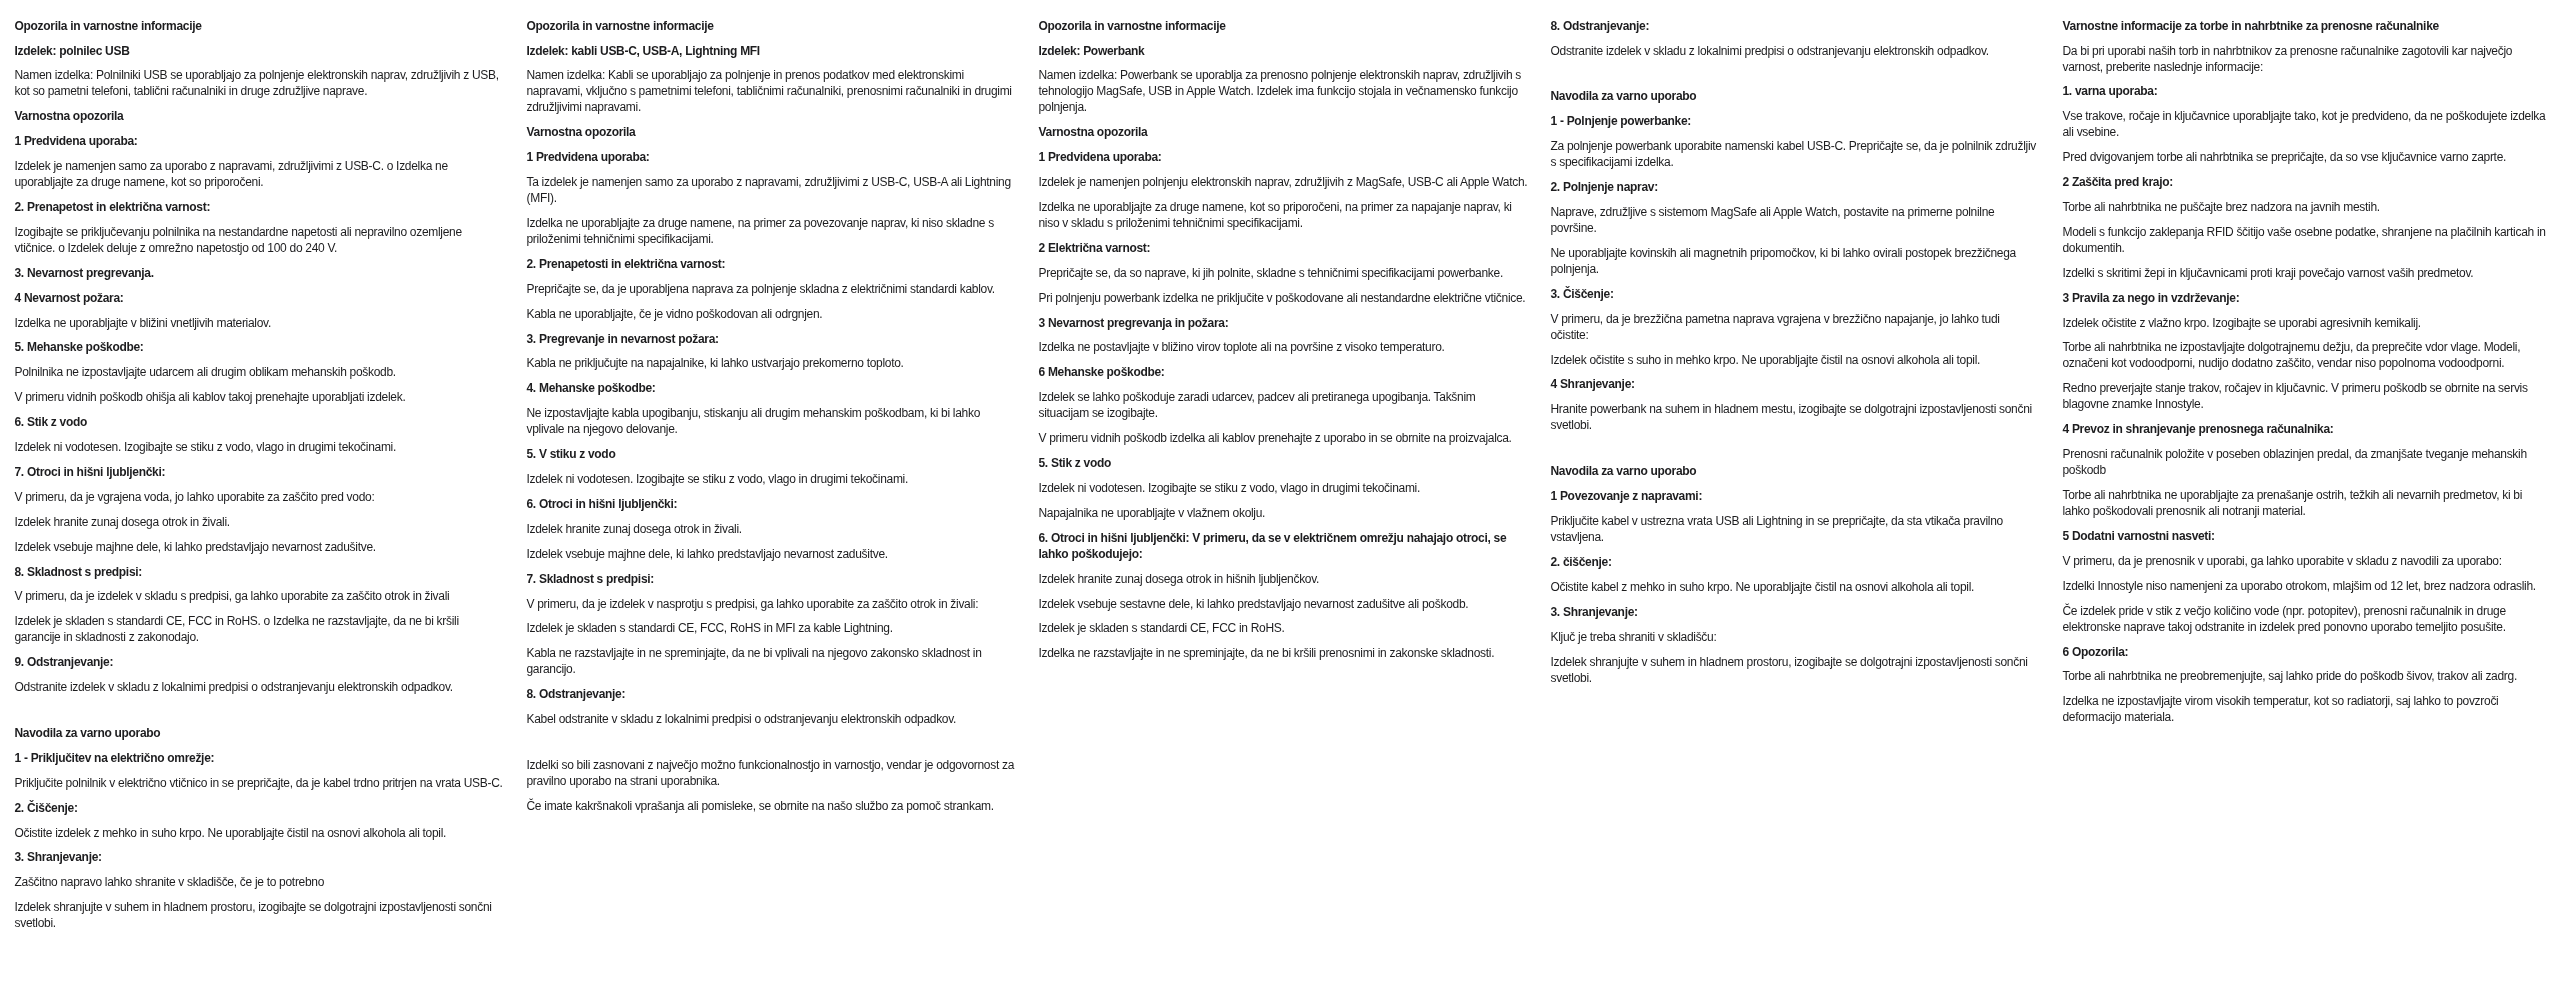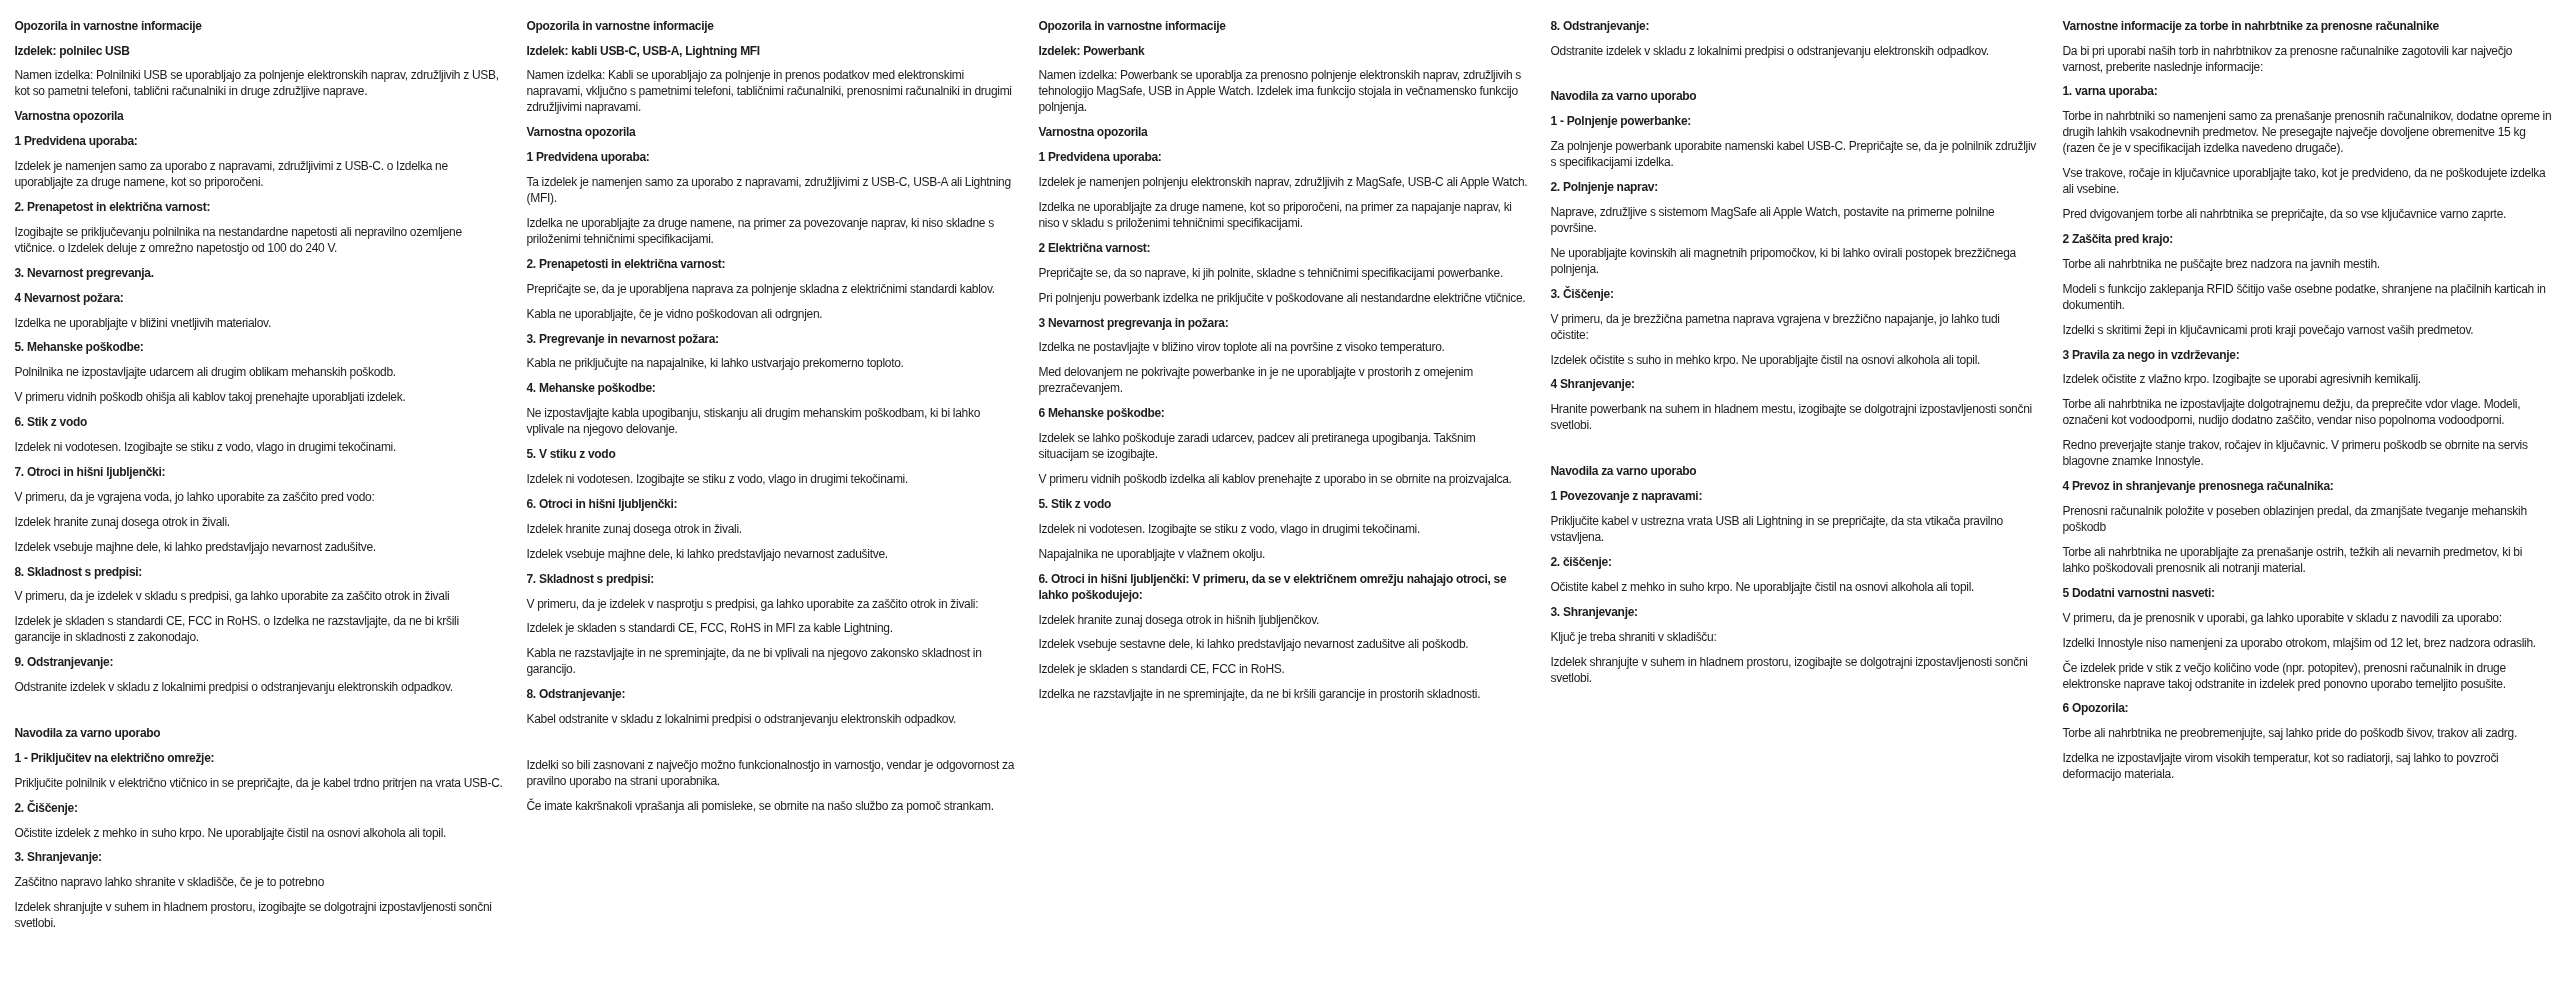--- a/index.html
+++ b/index.html
@@ -112,32 +112,31 @@
       <p class="p">Namen izdelka: Powerbank se uporablja za prenosno polnjenje elektronskih naprav, združljivih s tehnologijo MagSafe, USB in Apple Watch. Izdelek ima funkcijo stojala in večnamensko funkcijo polnjenja.</p>
       <h3 class="h">Varnostna opozorila</h3>
       <h3 class="h">1 Predvidena uporaba:</h3>
       <p class="p">Izdelek je namenjen polnjenju elektronskih naprav, združljivih z MagSafe, USB-C ali Apple Watch.</p>
       <p class="p">Izdelka ne uporabljajte za druge namene, kot so priporočeni, na primer za napajanje naprav, ki niso v skladu s priloženimi tehničnimi specifikacijami.</p>
       <h3 class="h">2 Električna varnost:</h3>
       <p class="p">Prepričajte se, da so naprave, ki jih polnite, skladne s tehničnimi specifikacijami powerbanke.</p>
       <p class="p">Pri polnjenju powerbank izdelka ne priključite v poškodovane ali nestandardne električne vtičnice.</p>
       <h3 class="h">3 Nevarnost pregrevanja in požara:</h3>
       <p class="p">Izdelka ne postavljajte v bližino virov toplote ali na površine z visoko temperaturo.</p>
-      <p class="p">Med delovanjem ne pokrivajte powerbanke in je ne uporabljajte v prostorih z omejenim prezračevanjem.</p>
       <h3 class="h">6 Mehanske poškodbe:</h3>
       <p class="p">Izdelek se lahko poškoduje zaradi udarcev, padcev ali pretiranega upogibanja. Takšnim situacijam se izogibajte.</p>
       <p class="p">V primeru vidnih poškodb izdelka ali kablov prenehajte z uporabo in se obrnite na proizvajalca.</p>
       <h3 class="h">5. Stik z vodo</h3>
       <p class="p">Izdelek ni vodotesen. Izogibajte se stiku z vodo, vlago in drugimi tekočinami.</p>
       <p class="p">Napajalnika ne uporabljajte v vlažnem okolju.</p>
       <h3 class="h">6. Otroci in hišni ljubljenčki: V primeru, da se v električnem omrežju nahajajo otroci, se lahko poškodujejo:</h3>
       <p class="p">Izdelek hranite zunaj dosega otrok in hišnih ljubljenčkov.</p>
       <p class="p">Izdelek vsebuje sestavne dele, ki lahko predstavljajo nevarnost zadušitve ali poškodb.</p>
       <p class="p">Izdelek je skladen s standardi CE, FCC in RoHS.</p>
-      <p class="p">Izdelka ne razstavljajte in ne spreminjajte, da ne bi kršili garancije in prostorih skladnosti.</p>
+      <p class="p">Izdelka ne razstavljajte in ne spreminjajte, da ne bi kršili prenosnimi in zakonske skladnosti.</p>
     </section>
     <section class="col">
       <h3 class="h">8. Odstranjevanje:</h3>
       <p class="p">Odstranite izdelek v skladu z lokalnimi predpisi o odstranjevanju elektronskih odpadkov.</p>
       <div class="gap"></div>
       <h3 class="h">Navodila za varno uporabo</h3>
       <h3 class="h">1 - Polnjenje powerbanke:</h3>
       <p class="p">Za polnjenje powerbank uporabite namenski kabel USB-C. Prepričajte se, da je polnilnik združljiv s specifikacijami izdelka.</p>
       <h3 class="h">2. Polnjenje naprav:</h3>
       <p class="p">Naprave, združljive s sistemom MagSafe ali Apple Watch, postavite na primerne polnilne površine.</p>
@@ -154,21 +153,20 @@
       <h3 class="h">2. čiščenje:</h3>
       <p class="p">Očistite kabel z mehko in suho krpo. Ne uporabljajte čistil na osnovi alkohola ali topil.</p>
       <h3 class="h">3. Shranjevanje:</h3>
       <p class="p">Ključ je treba shraniti v skladišču:</p>
       <p class="p">Izdelek shranjujte v suhem in hladnem prostoru, izogibajte se dolgotrajni izpostavljenosti sončni svetlobi.</p>
     </section>
     <section class="col">
       <h3 class="h">Varnostne informacije za torbe in nahrbtnike za prenosne računalnike</h3>
       <p class="p">Da bi pri uporabi naših torb in nahrbtnikov za prenosne računalnike zagotovili kar največjo varnost, preberite naslednje informacije:</p>
       <h3 class="h">1. varna uporaba:</h3>
-      <p class="p">Torbe in nahrbtniki so namenjeni samo za prenašanje prenosnih računalnikov, dodatne opreme in drugih lahkih vsakodnevnih predmetov. Ne presegajte največje dovoljene obremenitve 15 kg (razen če je v specifikacijah izdelka navedeno drugače).</p>
       <p class="p">Vse trakove, ročaje in ključavnice uporabljajte tako, kot je predvideno, da ne poškodujete izdelka ali vsebine.</p>
       <p class="p">Pred dvigovanjem torbe ali nahrbtnika se prepričajte, da so vse ključavnice varno zaprte.</p>
       <h3 class="h">2 Zaščita pred krajo:</h3>
       <p class="p">Torbe ali nahrbtnika ne puščajte brez nadzora na javnih mestih.</p>
       <p class="p">Modeli s funkcijo zaklepanja RFID ščitijo vaše osebne podatke, shranjene na plačilnih karticah in dokumentih.</p>
       <p class="p">Izdelki s skritimi žepi in ključavnicami proti kraji povečajo varnost vaših predmetov.</p>
       <h3 class="h">3 Pravila za nego in vzdrževanje:</h3>
       <p class="p">Izdelek očistite z vlažno krpo. Izogibajte se uporabi agresivnih kemikalij.</p>
       <p class="p">Torbe ali nahrbtnika ne izpostavljajte dolgotrajnemu dežju, da preprečite vdor vlage. Modeli, označeni kot vodoodporni, nudijo dodatno zaščito, vendar niso popolnoma vodoodporni.</p>
       <p class="p">Redno preverjajte stanje trakov, ročajev in ključavnic. V primeru poškodb se obrnite na servis blagovne znamke Innostyle.</p>

